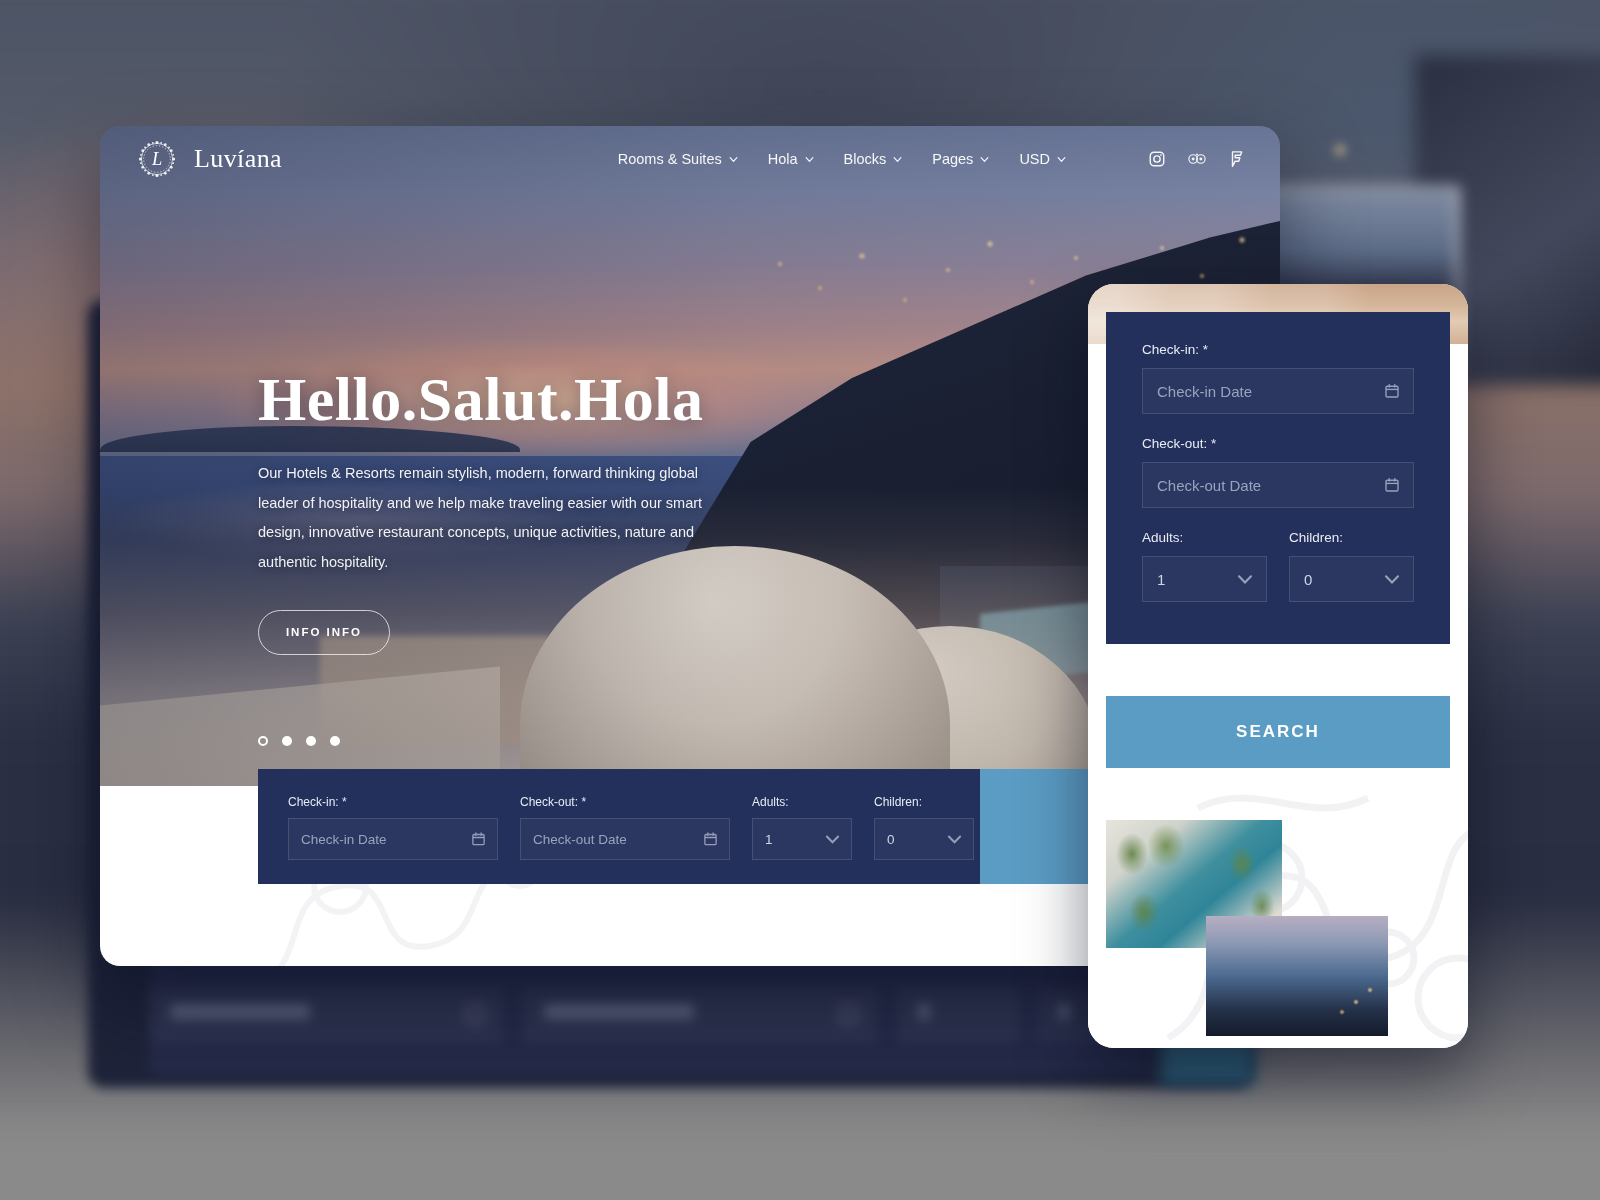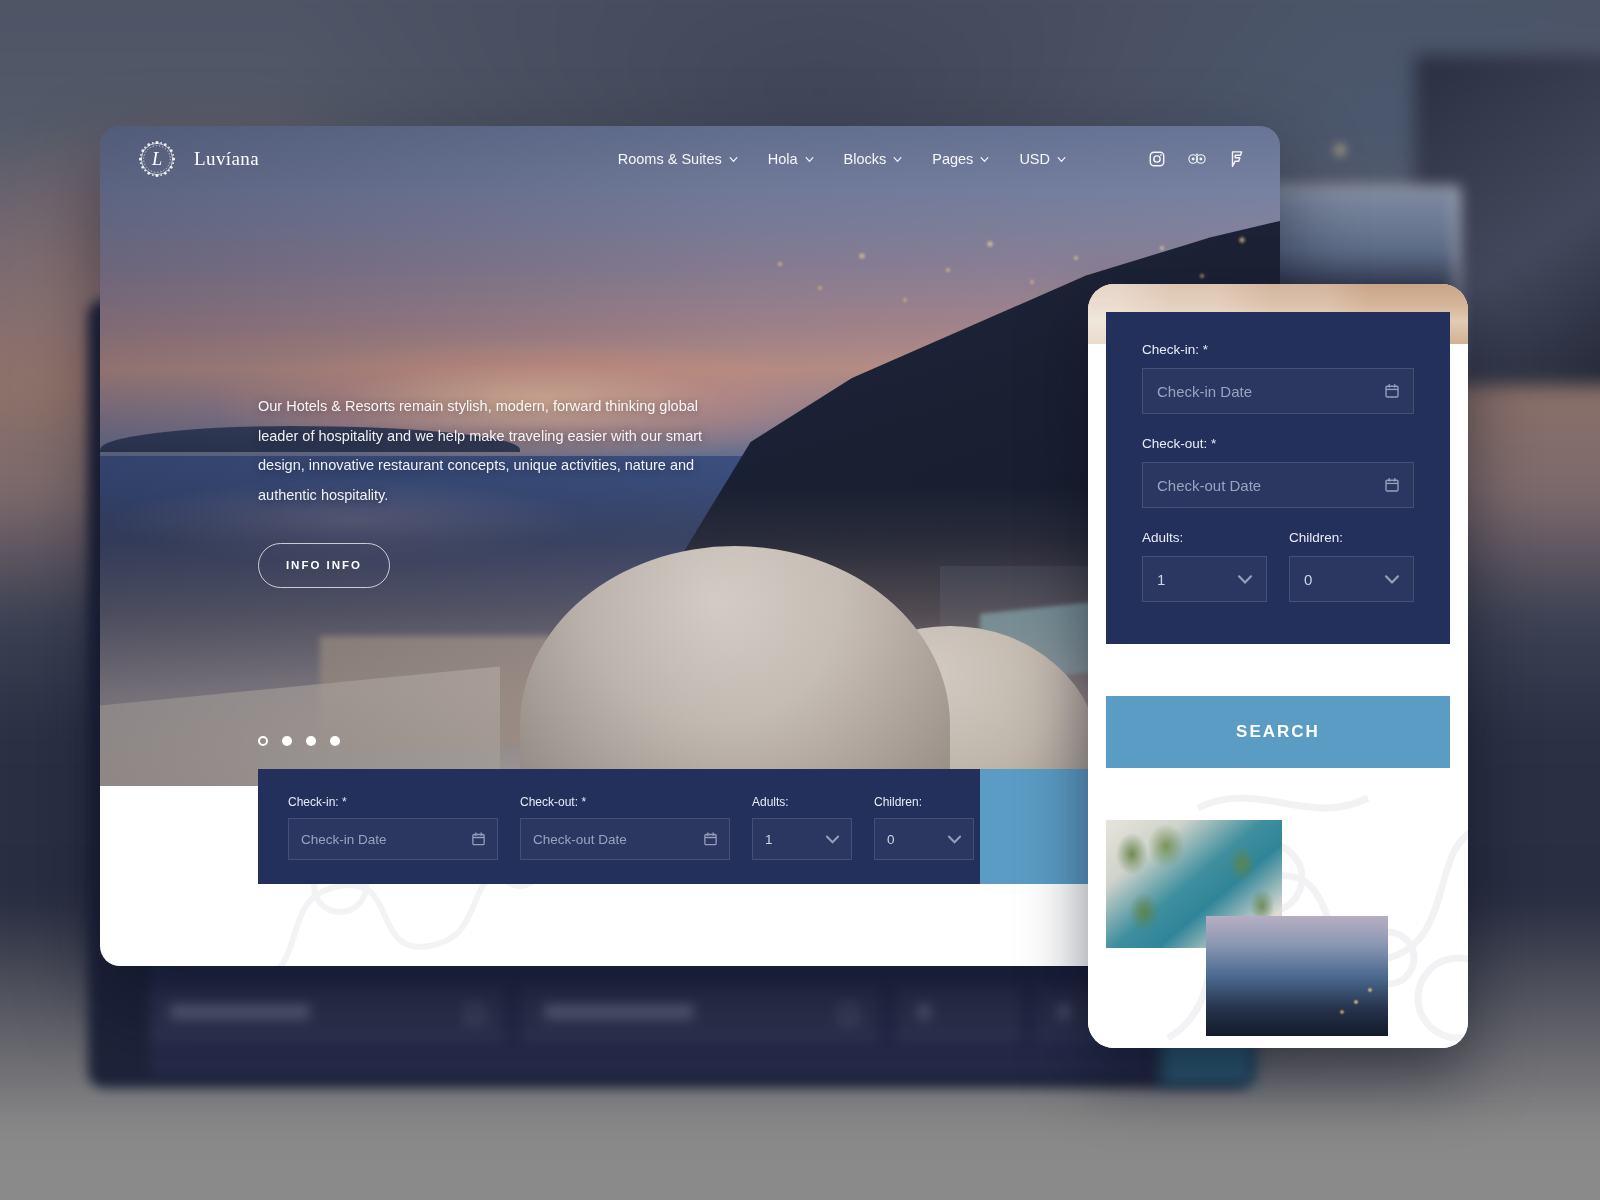--- a/index.html
+++ b/index.html
@@ -218,21 +218,21 @@
   .navbar {
     position: absolute; left: 0; top: 0; width: 100%; height: 66px;
     display: flex; align-items: center;
     padding: 0 34px;
     z-index: 6;
   }
   .brand { display: flex; align-items: center; gap: 14px; }
   .brand-mark { width: 46px; height: 46px; display: block; }
   .brand-name {
     font-family: "Liberation Serif", serif;
-    font-size: 19px; color: #ffffff; letter-spacing: .4px;
+    font-size: 26px; color: #ffffff; letter-spacing: .4px;
   }
   .nav-links {
     margin-left: auto;
     display: flex; align-items: center; gap: 30px;
   }
   .nav-link {
     display: flex; align-items: center; gap: 7px;
     font-size: 14.5px; color: rgba(255,255,255,.94);
     cursor: pointer; white-space: nowrap;
   }
@@ -540,20 +540,21 @@
           <path d="M14 2.6 C 11.4 0.6, 16.6 0.6, 14 2.6" fill="none" stroke="#fff" stroke-width="1.6"></path>
         </svg>
         <svg class="soc" viewBox="0 0 24 24">
           <path d="M6 2.5 h12.2 l-1.5 4.6 h-7.1 v3.2 h6.2 l-1.5 4.6 h-4.7 L6 21.8 Z" fill="none" stroke="#fff" stroke-width="1.9" stroke-linejoin="round"></path>
         </svg>
       </span>
     </nav>
   </div>
 
   <div class="hero-copy">
+    <h1 class="hero-title">Hello.Salut.Hola</h1>
     <p class="hero-sub">Our Hotels &amp; Resorts remain stylish, modern, forward thinking global leader of hospitality and we help make traveling easier with our smart design, innovative restaurant concepts, unique activities, nature and authentic hospitality.</p>
     <div class="btn-more">INFO INFO</div>
   </div>
 
   <div class="dots">
     <span class="dot active"></span>
     <span class="dot"></span>
     <span class="dot"></span>
     <span class="dot"></span>
   </div>

